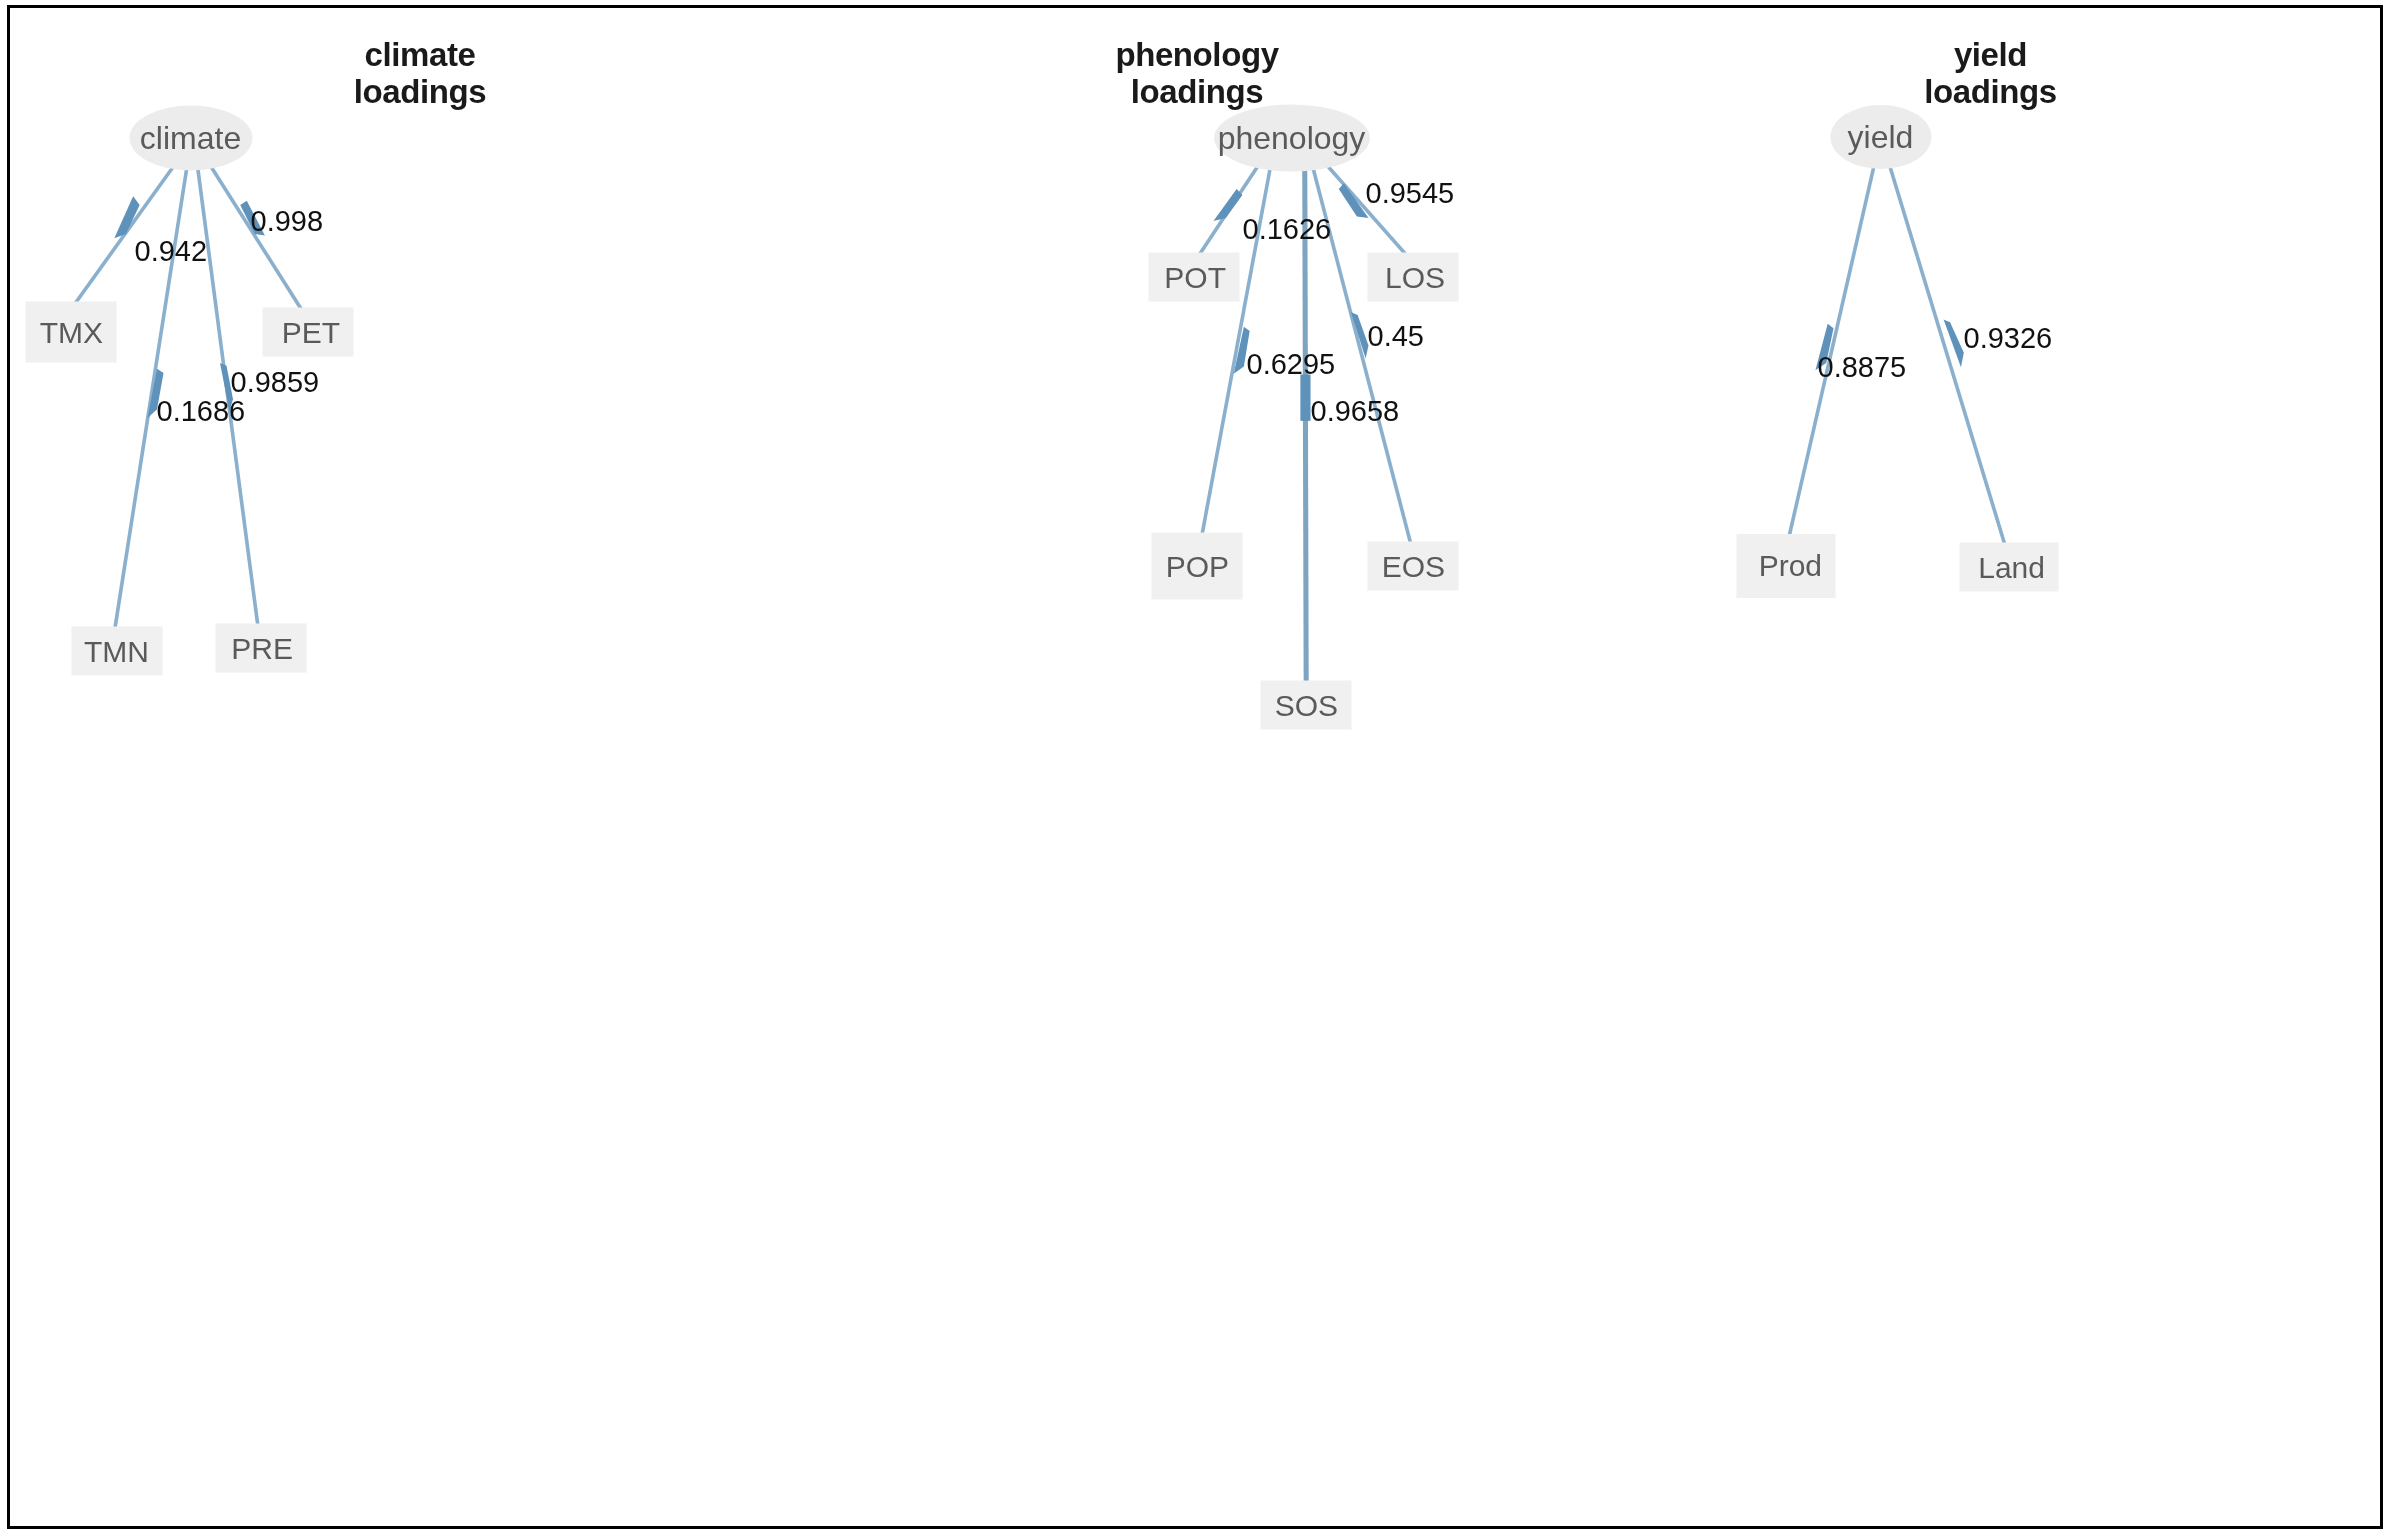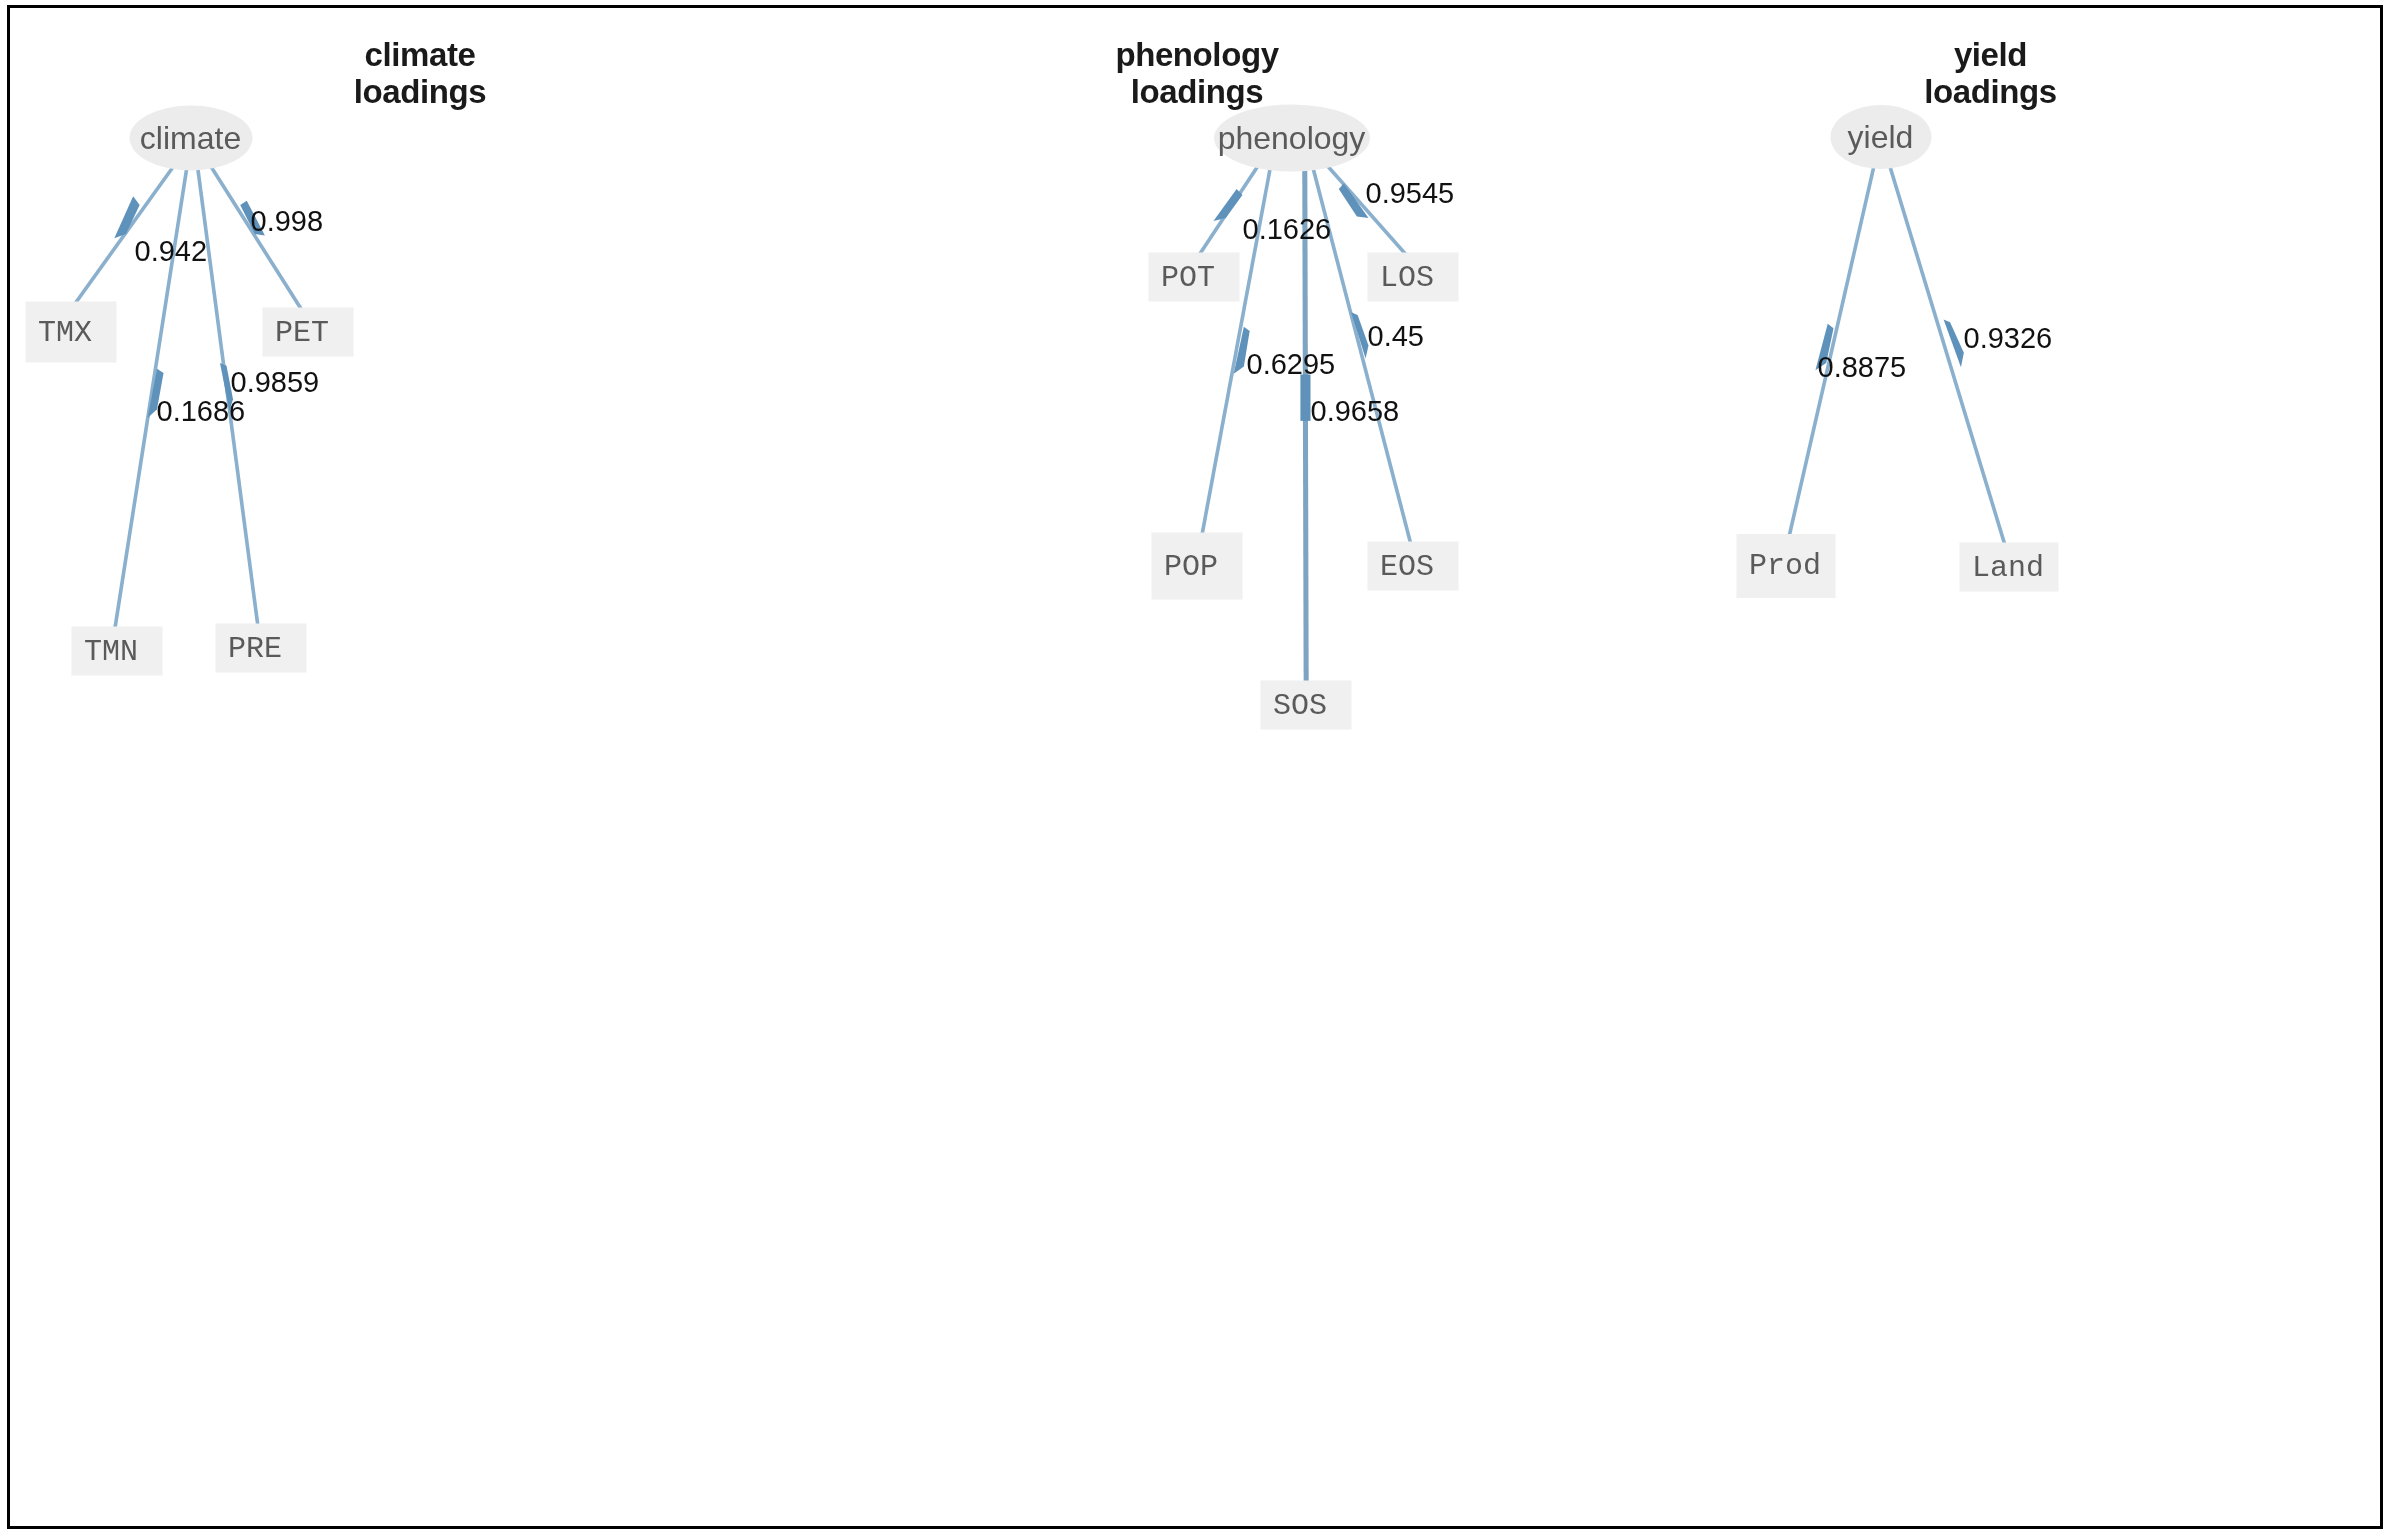--- a/index.html
+++ b/index.html
@@ -67,25 +67,24 @@
     white-space: nowrap;
   }
   .obs-node {
     position: absolute;
     transform: translate(-50%, -50%);
     background: #f0f0f0;
     color: #5a5a5a;
     font-size: 30px;
     display: flex;
     align-items: center;
-    justify-content: flex-start;
+    justify-content: flex-end;
     white-space: nowrap;
     padding: 8.7px 13px;
     box-sizing: border-box;
-    font-family: Liberation Mono, monospace;
   }
   .edge-label {
     position: absolute;
     transform: translate(0, -50%);
     font-size: 29px;
     color: #111111;
     white-space: nowrap;
   }
 </style>
 </head>

